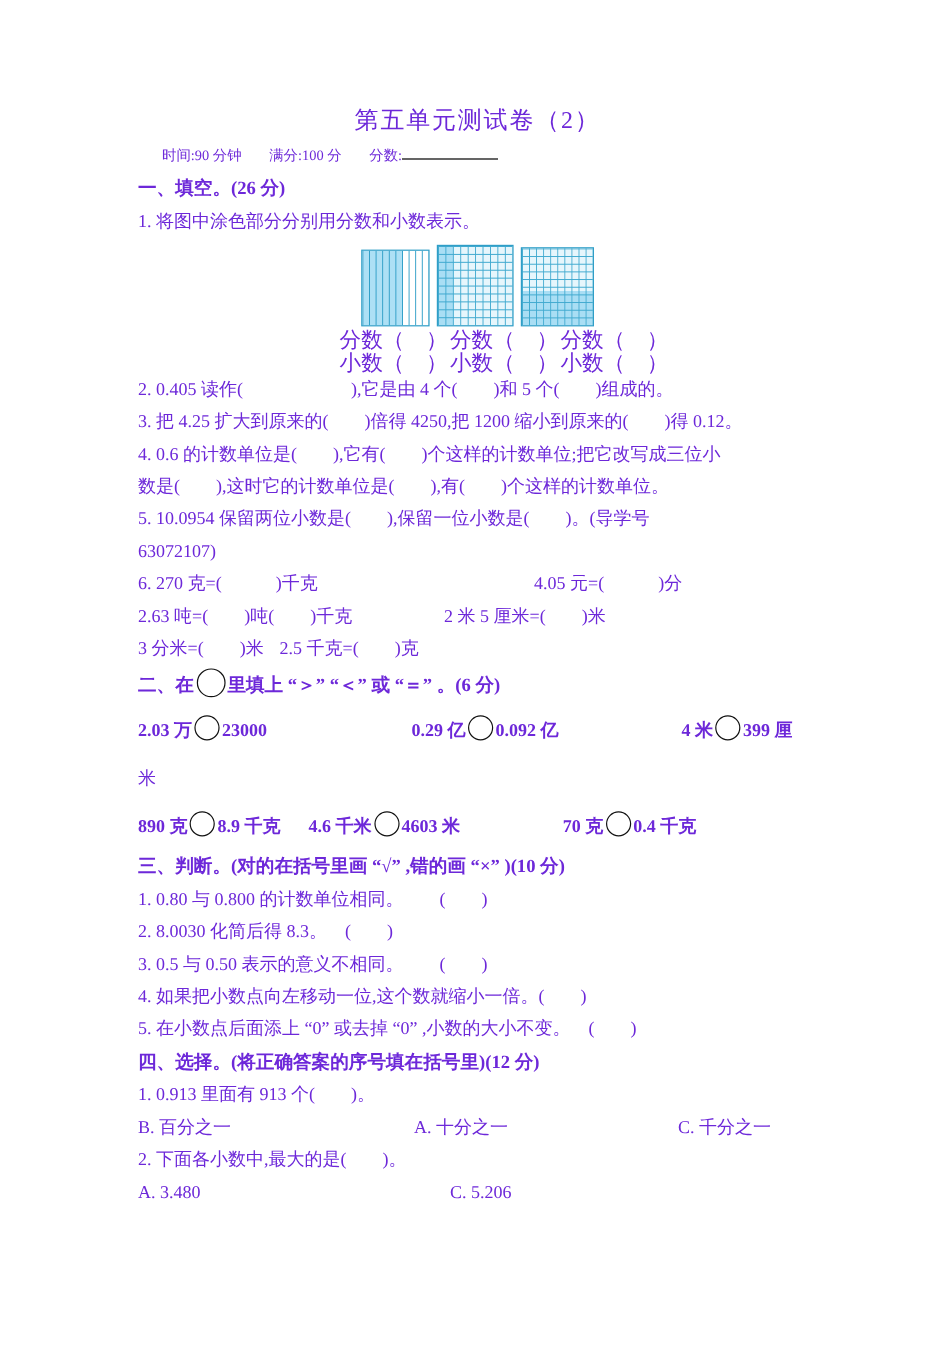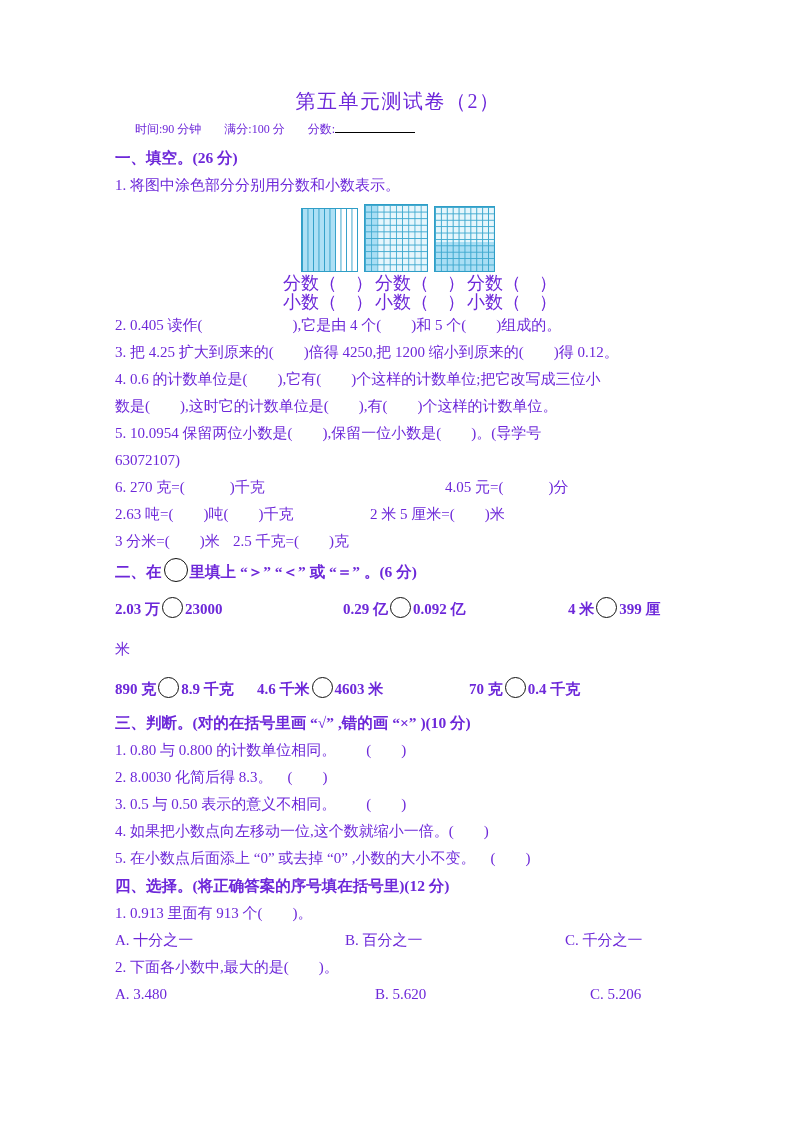--- a/index.html
+++ b/index.html
@@ -182,24 +182,23 @@
   <div class="heading">三、判断。(对的在括号里画 “√” ,错的画 “×” )(10 分)</div>
   <p class="line">1. 0.80 与 0.800 的计数单位相同。　　(　　)</p>
   <p class="line">2. 8.0030 化简后得 8.3。　(　　)</p>
   <p class="line">3. 0.5 与 0.50 表示的意义不相同。　　(　　)</p>
   <p class="line">4. 如果把小数点向左移动一位,这个数就缩小一倍。(　　)</p>
   <p class="line">5. 在小数点后面添上 “0” 或去掉 “0” ,小数的大小不变。　(　　)</p>
 
   <div class="heading">四、选择。(将正确答案的序号填在括号里)(12 分)</div>
   <p class="line">1. 0.913 里面有 913 个(　　)。</p>
   <div class="opt-row opt-row1">
+    <span>B. 百分之一</span>
     <span>A. 十分之一</span>
-    <span>B. 百分之一</span>
     <span>C. 千分之一</span>
   </div>
   <p class="line">2. 下面各小数中,最大的是(　　)。</p>
   <div class="opt-row opt-row2">
     <span>A. 3.480</span>
-    <span>B. 5.620</span>
     <span>C. 5.206</span>
   </div>
 
 </div>
 
 </body></html>

